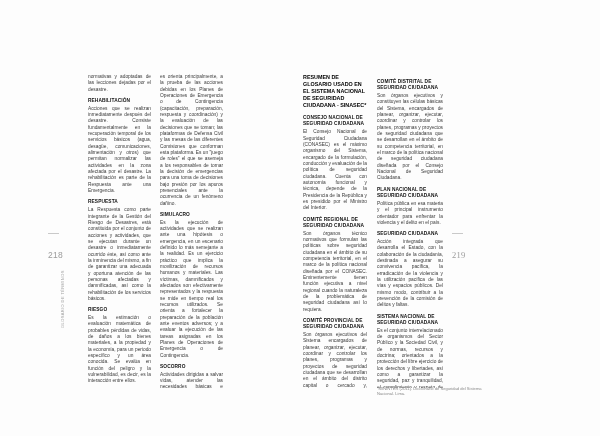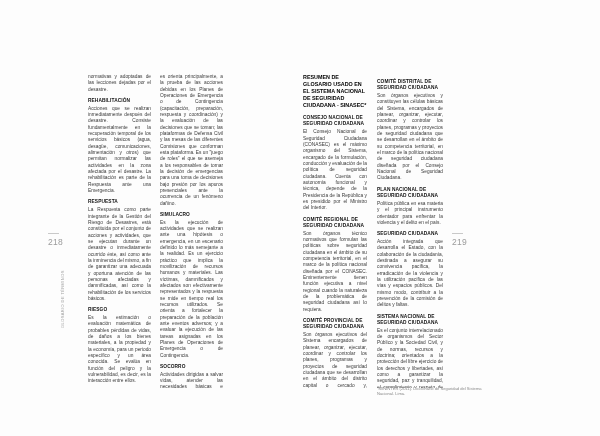--- a/index.html
+++ b/index.html
@@ -22,26 +22,26 @@
   }
   .col .t{
     font-weight:bold;color:#000;font-size:5.4px;line-height:1.3;
     margin:0 0 6px 0;text-align:left;
   }
   #col-0{left:88px;width:63px;}
   #col-1{left:160px;width:63px;}
   #col-2{left:303px;width:64px;}
   #col-3{left:377px;width:66px;}
   .pagenum{
-    position:absolute;top:237px;font-size:8.5px;color:#9b9b9b;
+    position:absolute;top:250px;font-size:8.5px;color:#9b9b9b;
     letter-spacing:.3px;
     text-align:right;
   }
   .pagenum.left{left:48px;}
-  .pagenum.right{left:452px;}
+  .pagenum.right{left:452px;font-family:Liberation Serif, serif;}
   .pagenum-rule{
     position:absolute;top:233px;width:11px;height:0;
     border-top:1px solid #c9c9c9;
   }
   .pagenum-rule.left{left:48px;}
   .pagenum-rule.right{left:452px;}
   .side-label{
     position:absolute;left:60px;top:250px;
     font-size:4px;color:#a5a5a5;letter-spacing:.4px;
     transform-origin:left top;

